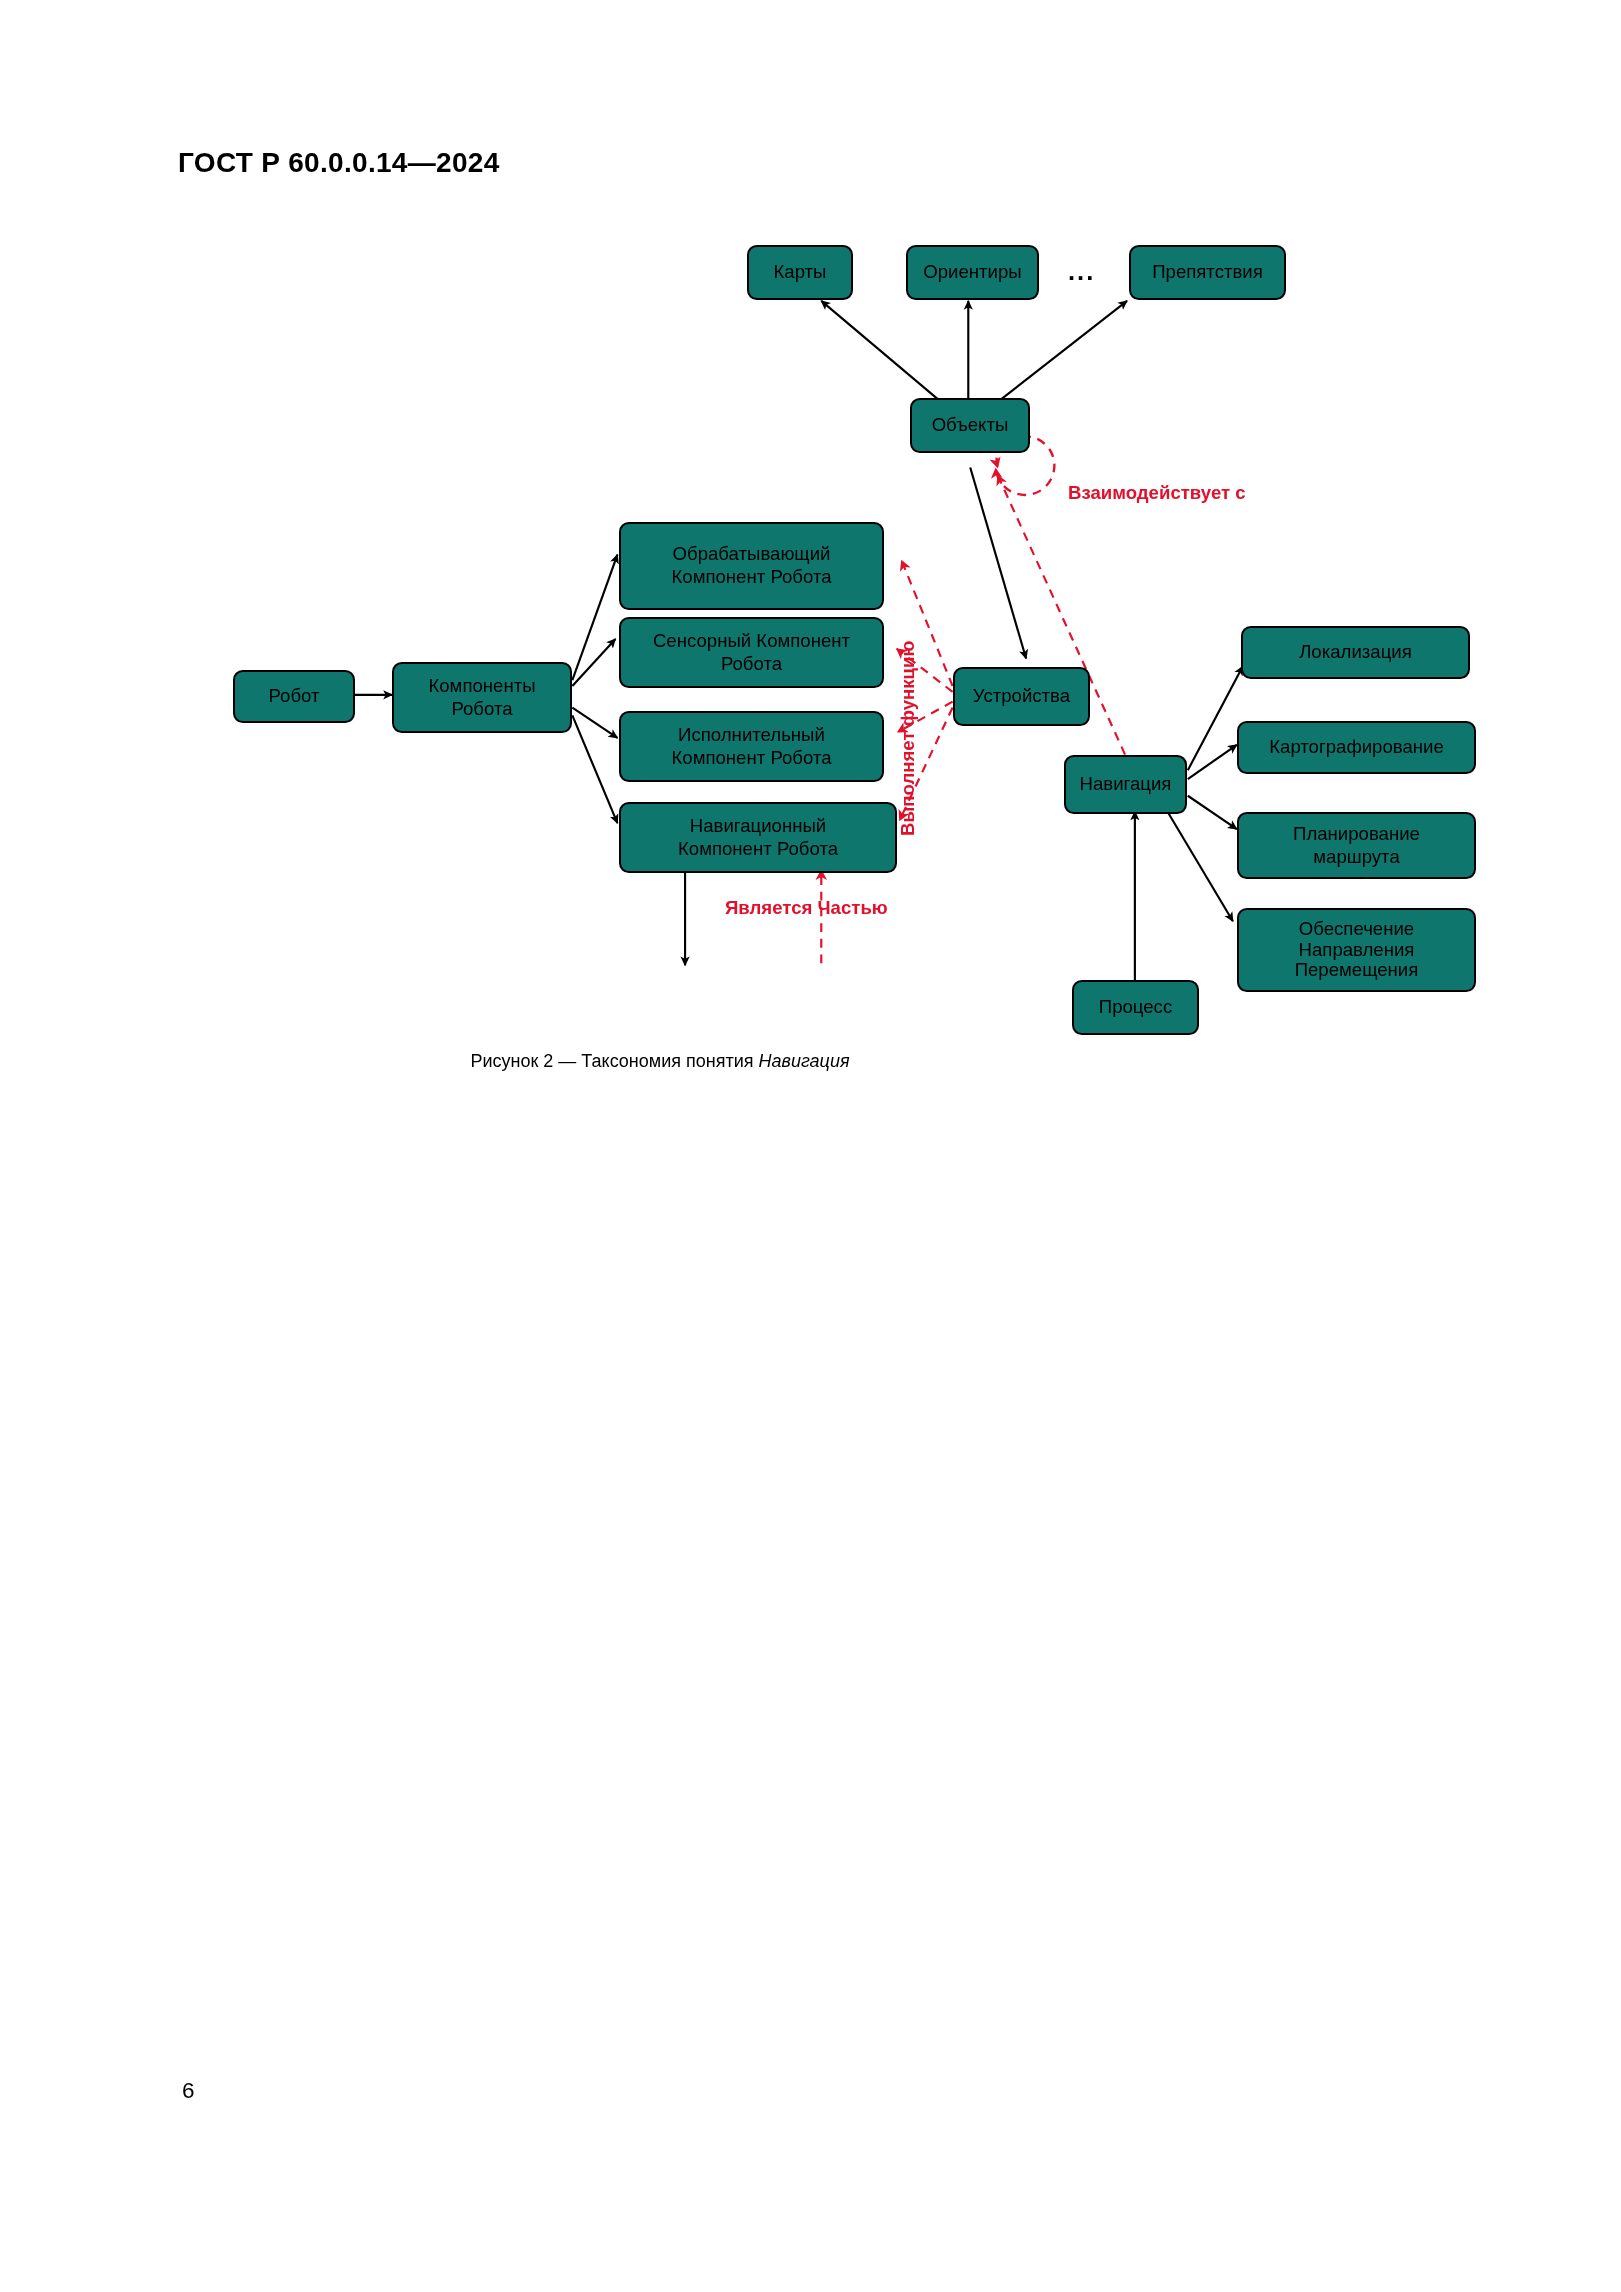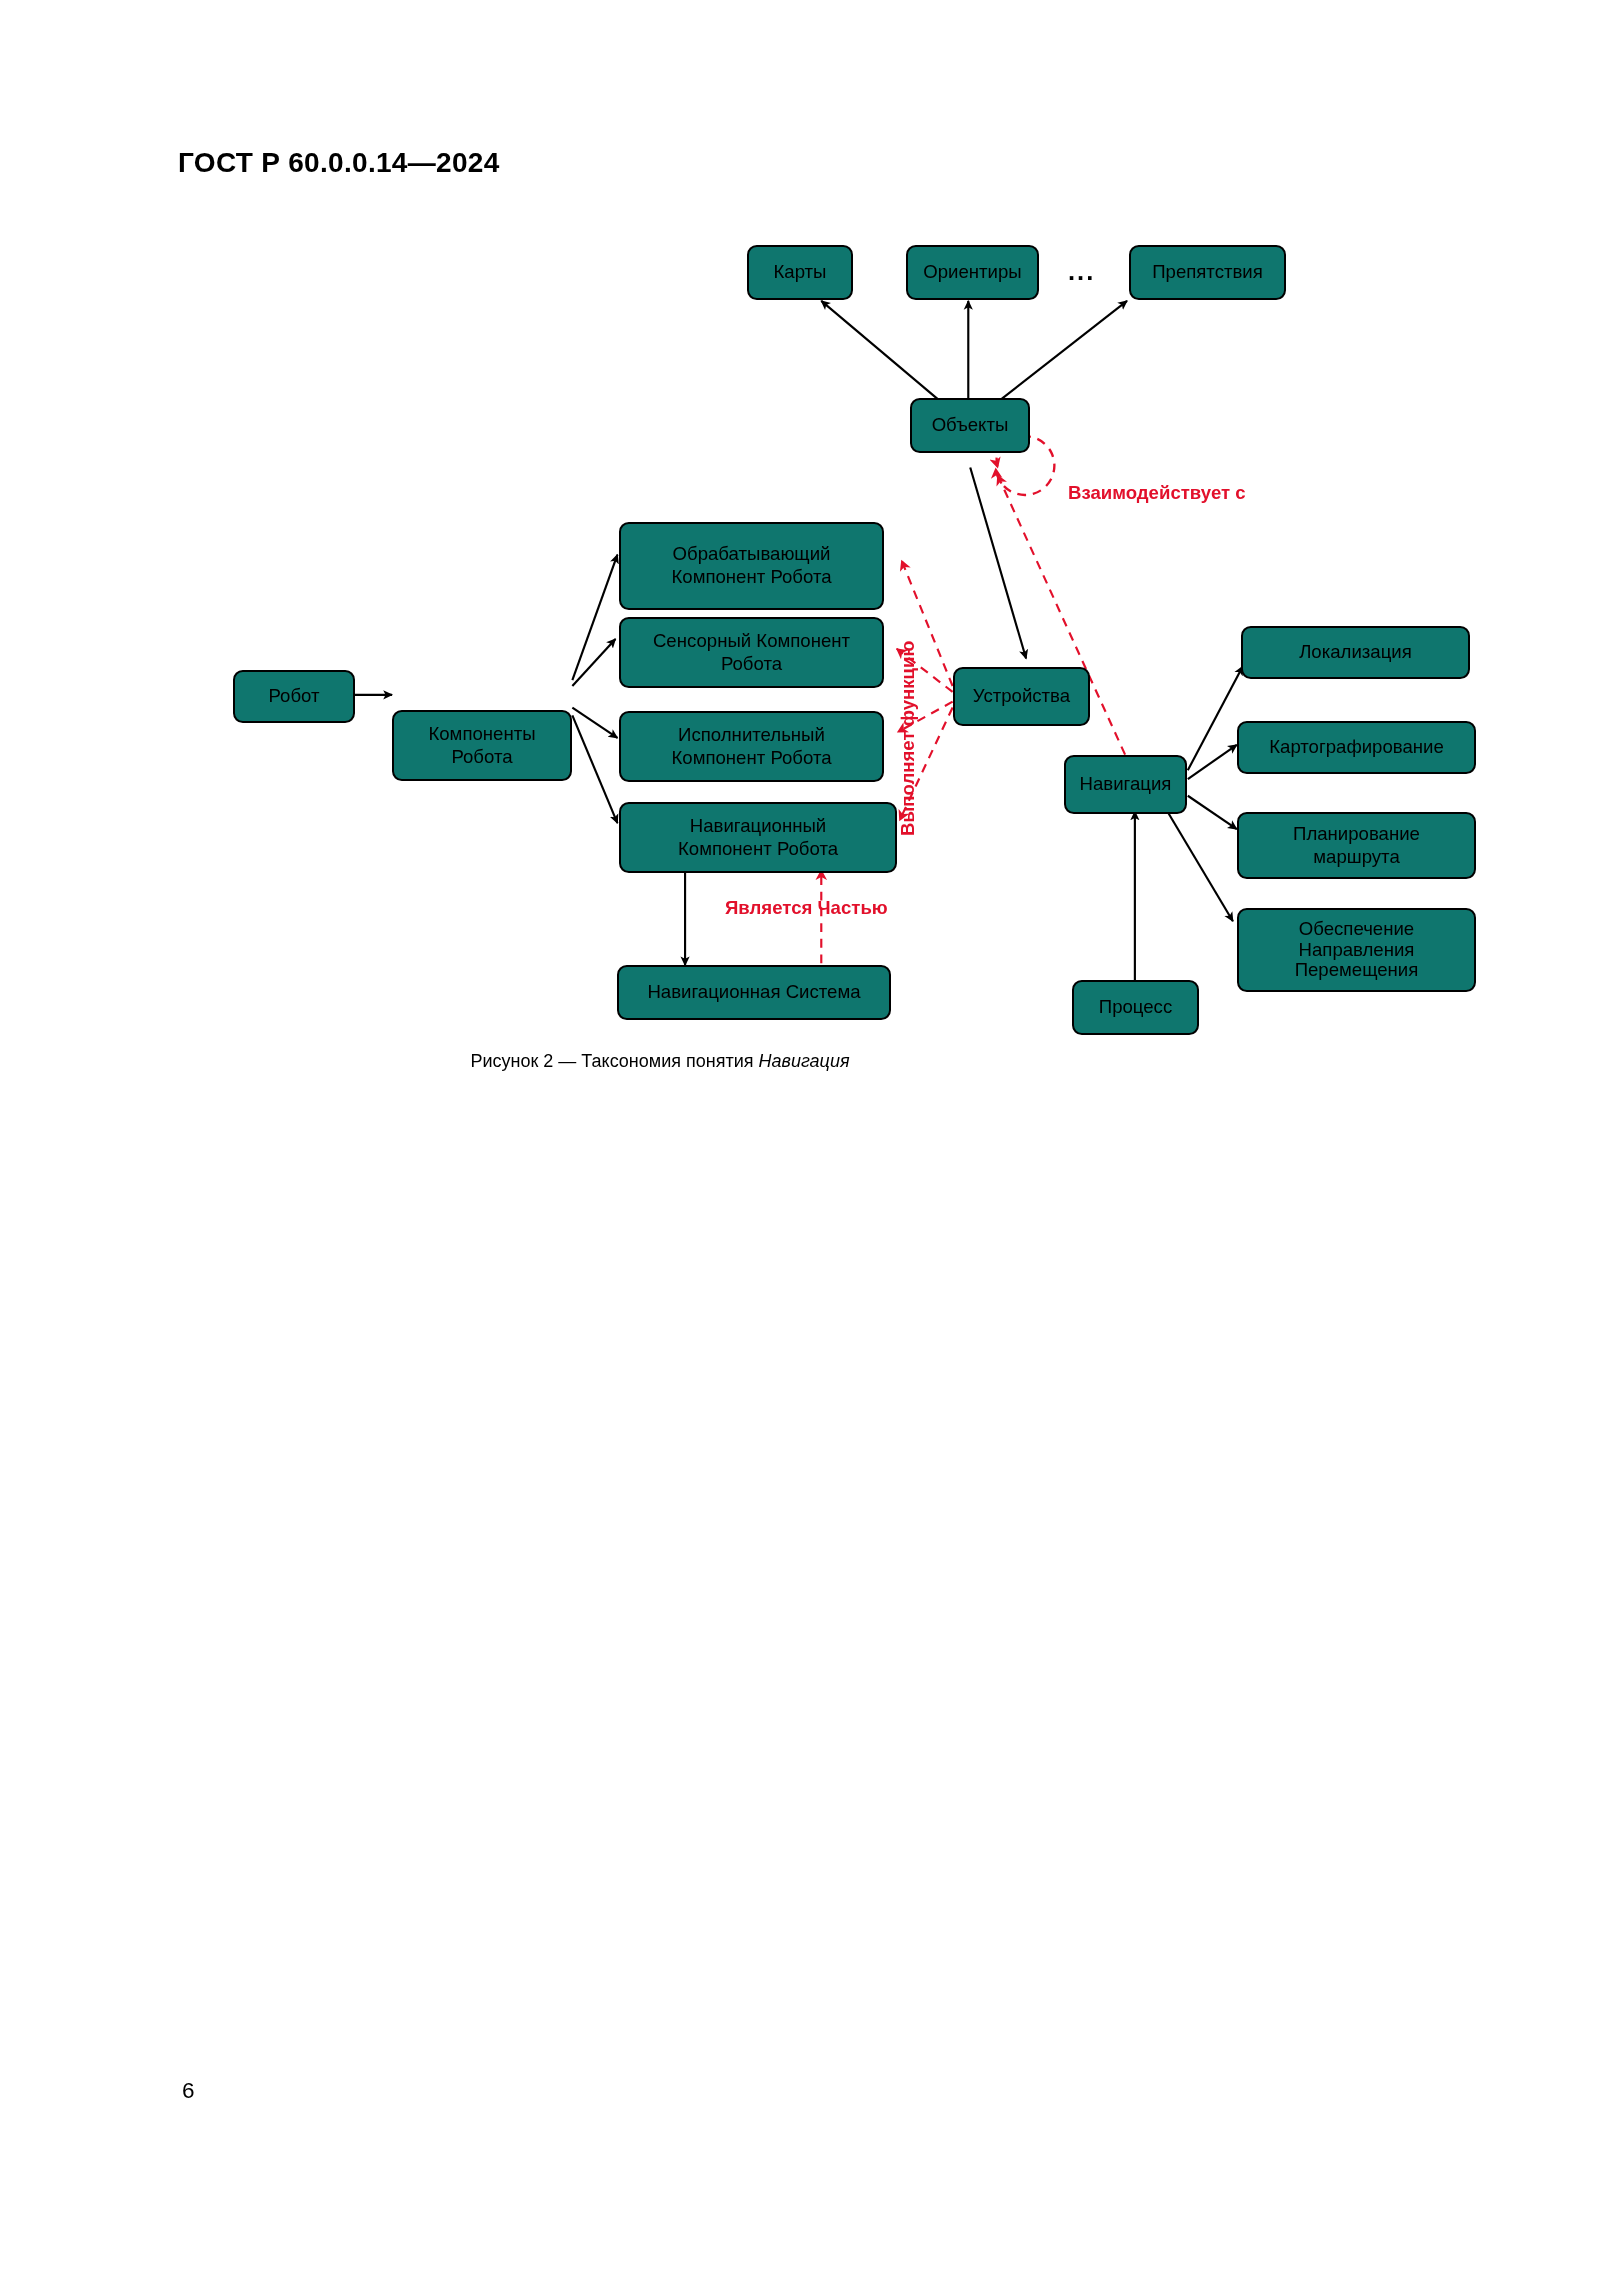--- a/index.html
+++ b/index.html
@@ -207,21 +207,21 @@
   </div>
 
   <div class="node" style="left:910px; top:398px; width:120px; height:55px;">
     <span>Объекты</span>
   </div>
 
   <div class="node" style="left:233px; top:670px; width:122px; height:53px;">
     <span>Робот</span>
   </div>
 
-  <div class="node" style="left:392px; top:662px; width:180px; height:71px; white-space:pre-line;margin-top:48px;">
+  <div class="node" style="left:392px; top:662px; width:180px; height:71px; white-space:pre-line;">
     <span>Компоненты
 Робота</span>
   </div>
 
   <div class="node" style="left:619px; top:522px; width:265px; height:88px; white-space:pre-line;">
     <span>Обрабатывающий
 Компонент Робота</span>
   </div>
 
   <div class="node" style="left:619px; top:617px; width:265px; height:71px; white-space:pre-line;">
@@ -259,23 +259,20 @@
     <span>Планирование
 маршрута</span>
   </div>
 
   <div class="node" style="left:1237px; top:908px; width:239px; height:84px; white-space:pre-line; line-height:1.12;">
     <span>Обеспечение
 Направления
 Перемещения</span>
   </div>
 
-  <div class="node" style="left:617px; top:965px; width:274px; height:55px;">
-    <span>Навигационная Система</span>
-  </div>
 
   <div class="node" style="left:1072px; top:980px; width:127px; height:55px;">
     <span>Процесс</span>
   </div>
 
   <div class="edge-label" style="left:1068px; top:482px;">Взаимодействует с</div>
 
   <div class="edge-label vertical" style="left:919px; top:814px;">Выполняет функцию</div>
 
   <div class="edge-label" style="left:725px; top:897px;">Является Частью</div>

